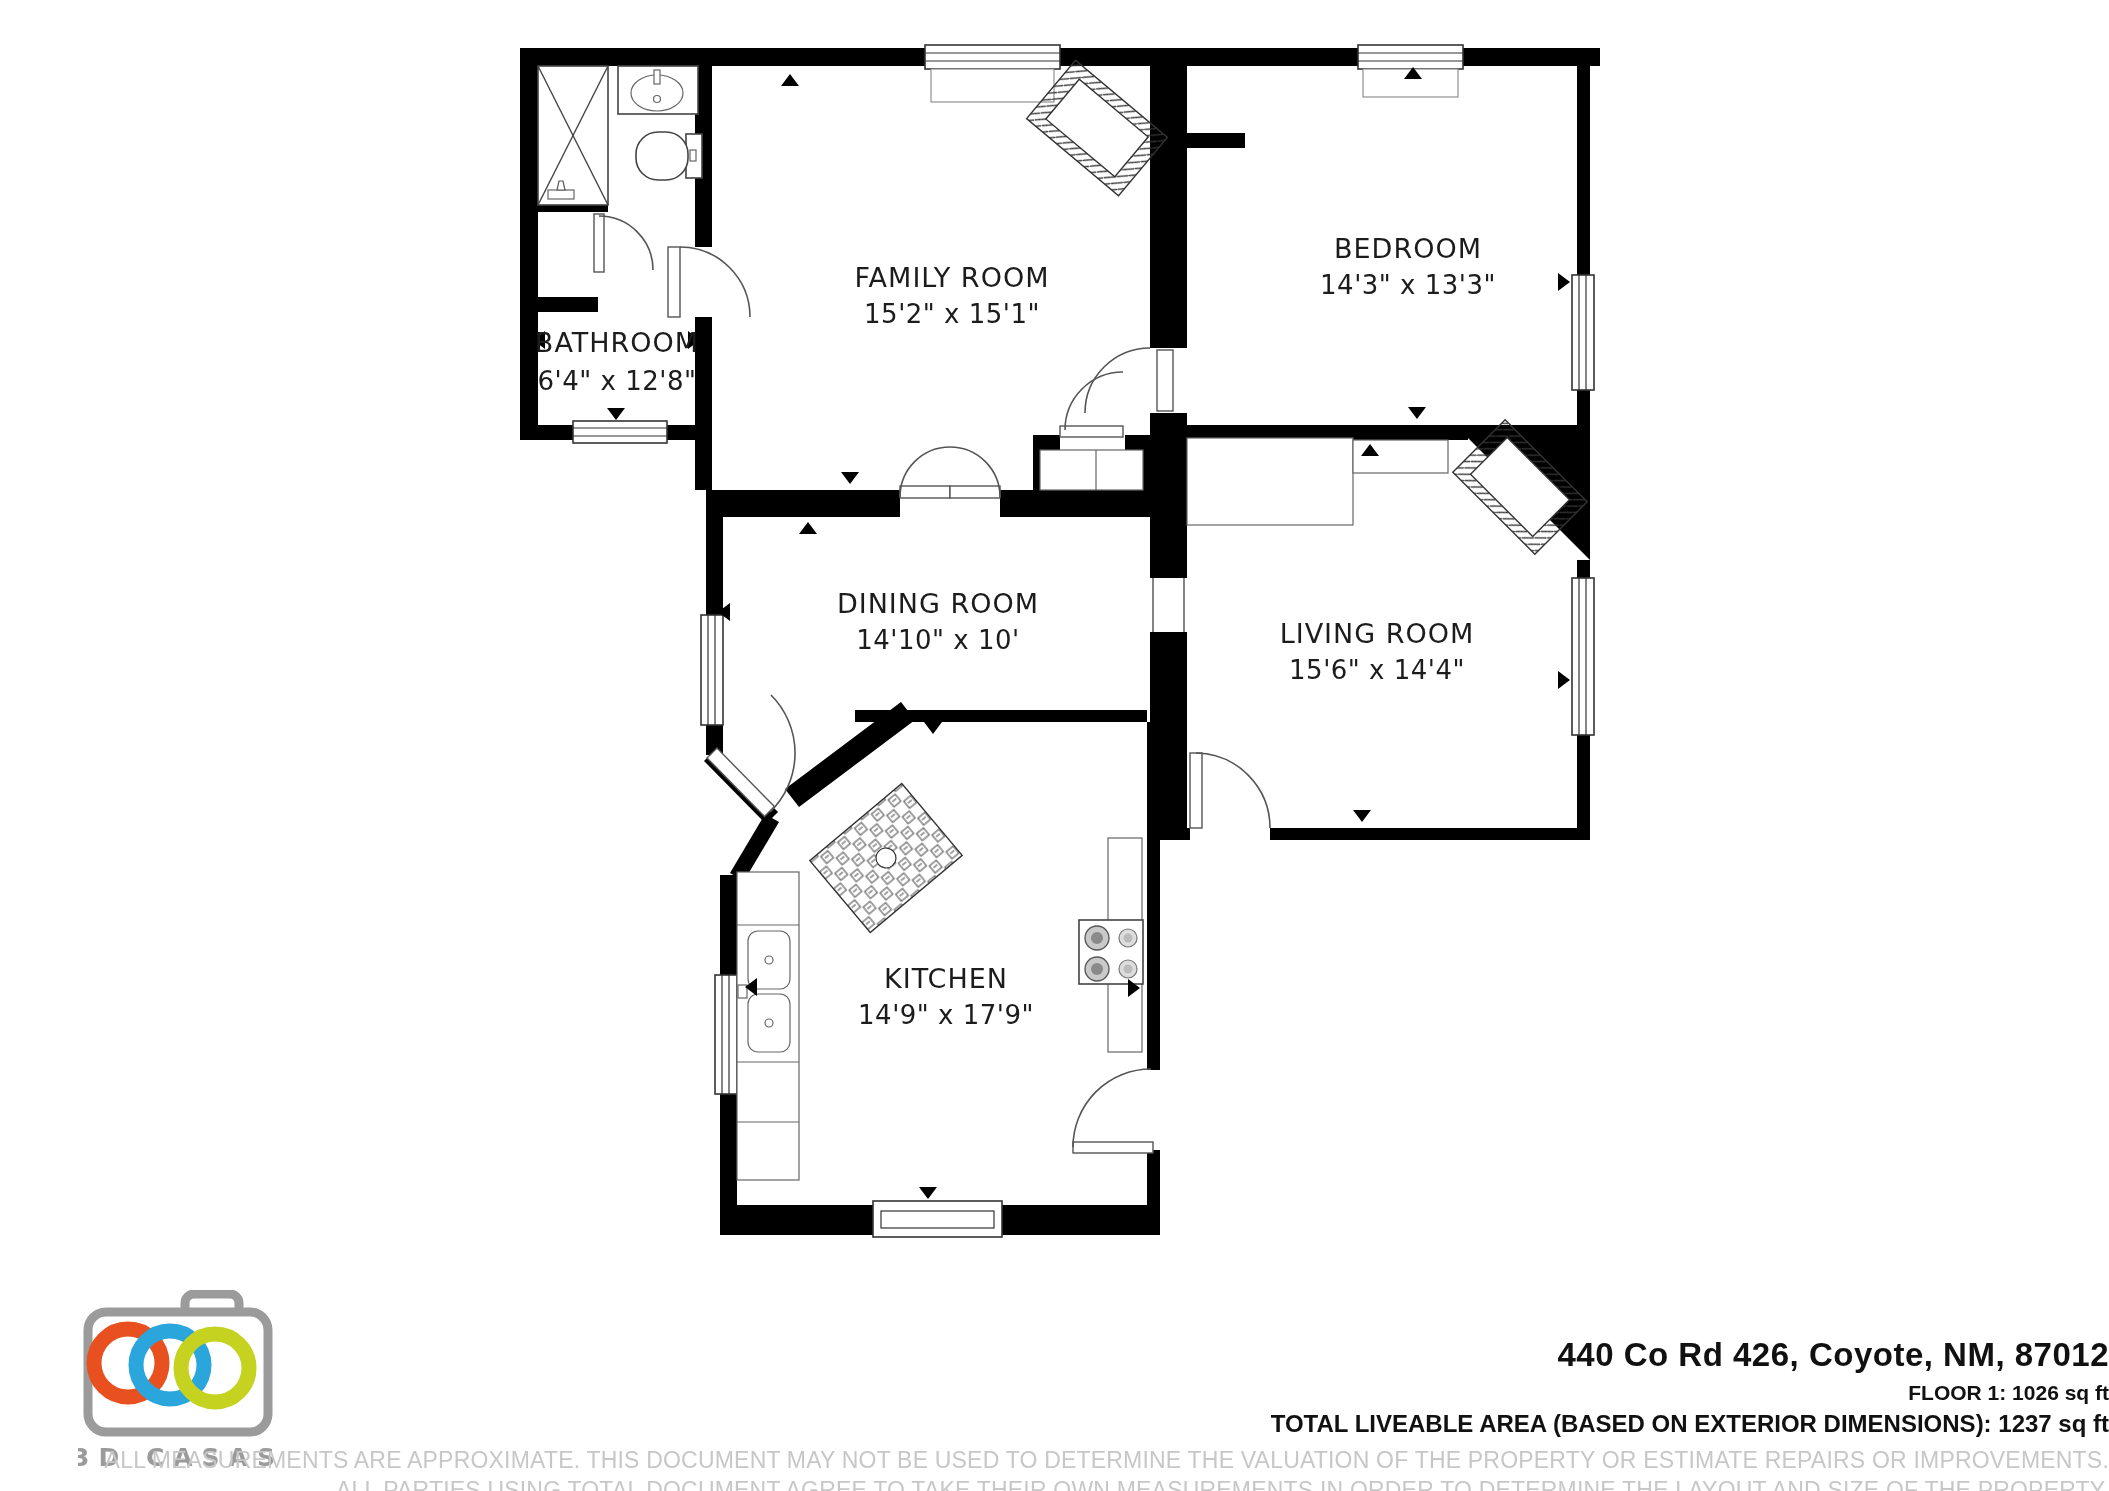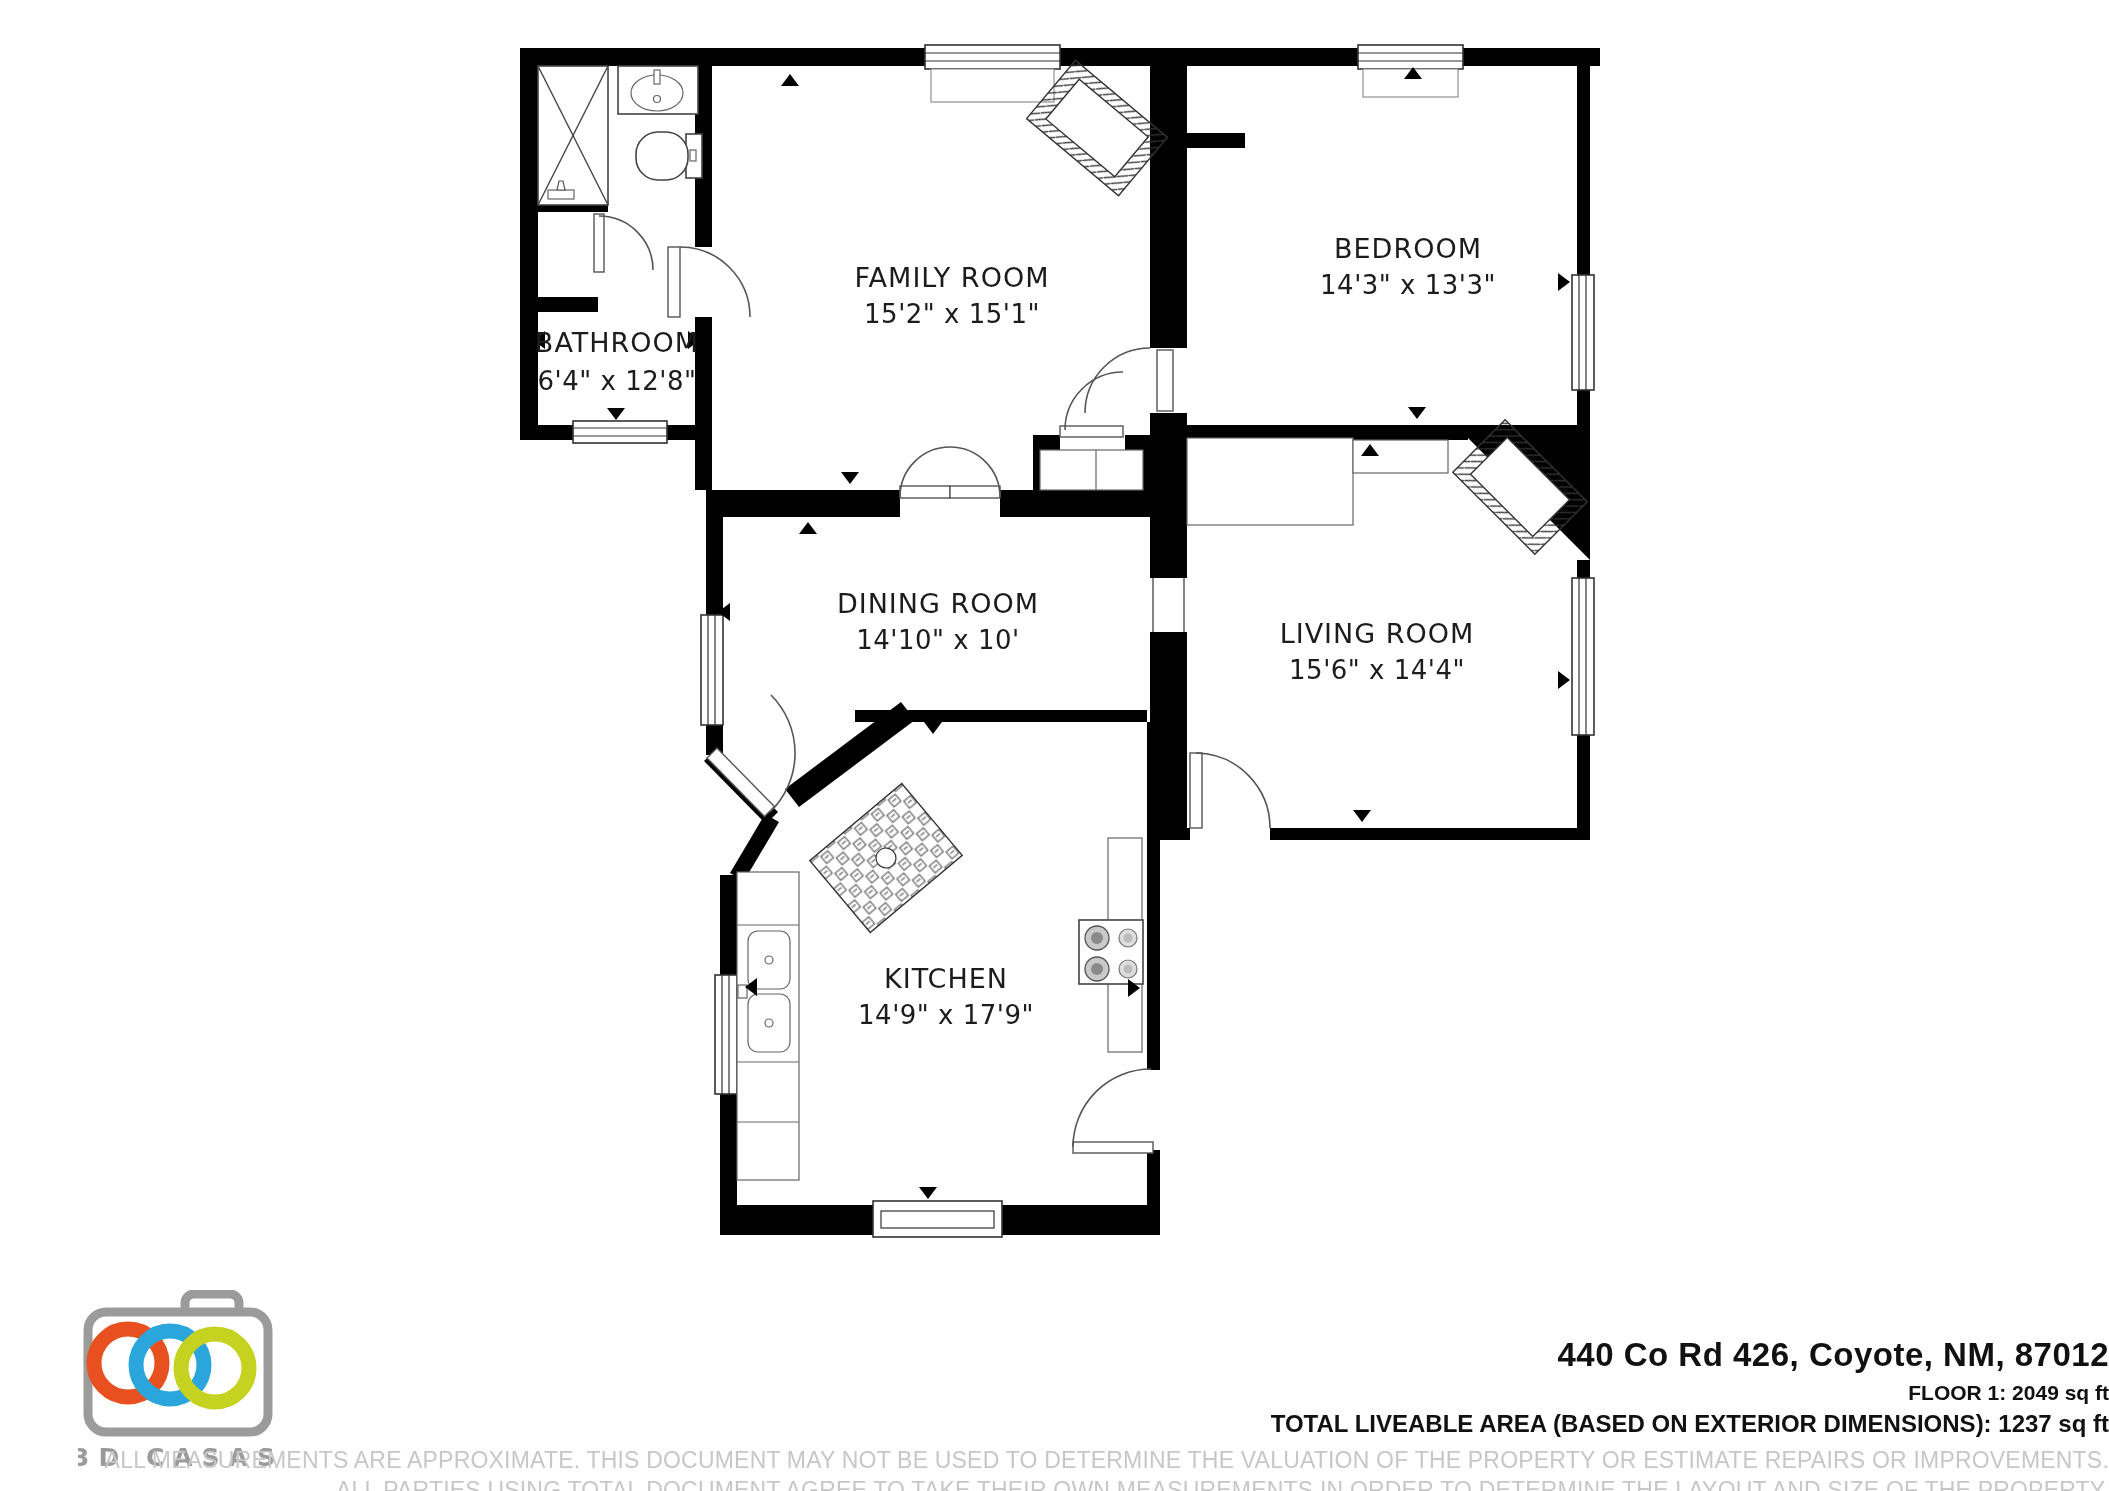--- a/index.html
+++ b/index.html
@@ -295,19 +295,19 @@
     <rect x="107" y="4" width="54" height="34" rx="9" fill="#fff" stroke="#9b9b9b" stroke-width="9"></rect>
     <rect x="10" y="22" width="180" height="120" rx="18" fill="#fff" stroke="#9b9b9b" stroke-width="9"></rect>
     <circle cx="50" cy="73" r="34" fill="none" stroke="#e8511f" stroke-width="15"></circle>
     <circle cx="92" cy="75" r="34" fill="none" stroke="#2aa6dc" stroke-width="15"></circle>
     <circle cx="137" cy="78" r="34" fill="none" stroke="#c5d21f" stroke-width="15"></circle>
     <text x="100" y="176" text-anchor="middle" font-family="DejaVu Sans, Liberation Sans, sans-serif" font-size="25" font-weight="600" letter-spacing="9" fill="#9b9b9b">3D CASAS</text>
   </svg>
 
   <div class="footer">
     <div class="addr">440 Co Rd 426, Coyote, NM, 87012</div>
-    <div class="floorline">FLOOR 1: 2049 sq ft</div>
+    <div class="floorline">FLOOR 1: 1026 sq ft</div>
     <div class="totalline">TOTAL LIVEABLE AREA (BASED ON EXTERIOR DIMENSIONS): 1237 sq ft</div>
     <div class="disc">ALL MEASUREMENTS ARE APPROXIMATE. THIS DOCUMENT MAY NOT BE USED TO DETERMINE THE VALUATION OF THE PROPERTY OR ESTIMATE REPAIRS OR IMPROVEMENTS.</div>
     <div class="disc disc2">ALL PARTIES USING TOTAL DOCUMENT AGREE TO TAKE THEIR OWN MEASUREMENTS IN ORDER TO DETERMINE THE LAYOUT AND SIZE OF THE PROPERTY.</div>
   </div>
 
 </div>
 
 </body></html>

